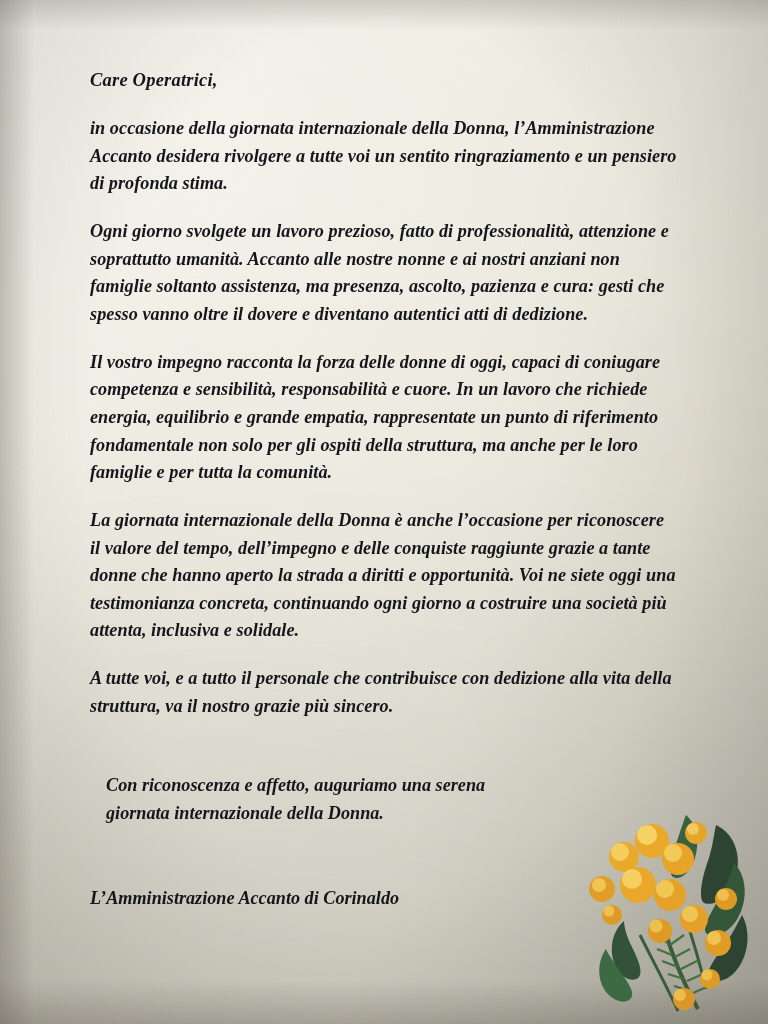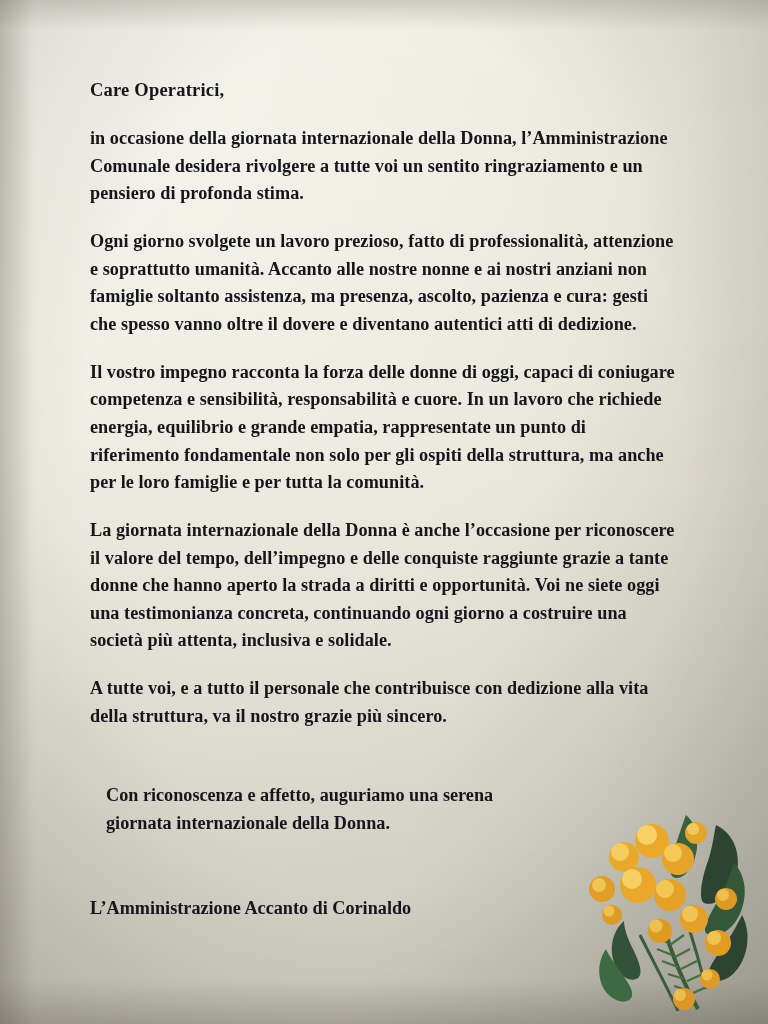--- a/index.html
+++ b/index.html
@@ -60,23 +60,24 @@
     position: absolute;
     left: 0; bottom: 0;
     width: 768px; height: 44px;
     background: linear-gradient(0deg, rgba(80,75,65,0.26), rgba(80,75,65,0.0));
     pointer-events: none;
   }
 
   #letter {
     position: absolute;
     left: 90px;
-    top: 78px;
+    top: 68px;
     width: 588px;
     z-index: 3;
+    font-style: italic;
   }
 
   .salutation {
     font-size: 18.5px;
     font-weight: bold;
     color: #14161b;
     letter-spacing: 0.2px;
     margin: 0 0 22px 0;
     line-height: 1.35;
   }
@@ -128,21 +129,21 @@
 <div id="page">
 
   <div class="edge-shadow-left"></div>
   <div class="edge-shadow-top"></div>
   <div class="edge-shadow-bottom"></div>
 
   <div id="letter">
 
     <p class="salutation">Care Operatrici,</p>
 
-    <p class="para">in occasione della giornata internazionale della Donna, l’Amministrazione Comunale desidera rivolgere a tutte voi un sentito ringraziamento e un pensiero di profonda stima.</p>
+    <p class="para">in occasione della giornata internazionale della Donna, l’Amministrazione Accanto desidera rivolgere a tutte voi un sentito ringraziamento e un pensiero di profonda stima.</p>
 
     <p class="para">Ogni giorno svolgete un lavoro prezioso, fatto di professionalità, attenzione e soprattutto umanità. Accanto alle nostre nonne e ai nostri anziani non famiglie soltanto assistenza, ma presenza, ascolto, pazienza e cura: gesti che spesso vanno oltre il dovere e diventano autentici atti di dedizione.</p>
 
     <p class="para">Il vostro impegno racconta la forza delle donne di oggi, capaci di coniugare competenza e sensibilità, responsabilità e cuore. In un lavoro che richiede energia, equilibrio e grande empatia, rappresentate un punto di riferimento fondamentale non solo per gli ospiti della struttura, ma anche per le loro famiglie e per tutta la comunità.</p>
 
     <p class="para">La giornata internazionale della Donna è anche l’occasione per riconoscere il valore del tempo, dell’impegno e delle conquiste raggiunte grazie a tante donne che hanno aperto la strada a diritti e opportunità. Voi ne siete oggi una testimonianza concreta, continuando ogni giorno a costruire una società più attenta, inclusiva e solidale.</p>
 
     <p class="para">A tutte voi, e a tutto il personale che contribuisce con dedizione alla vita della struttura, va il nostro grazie più sincero.</p>
 
     <div class="closing-block">

